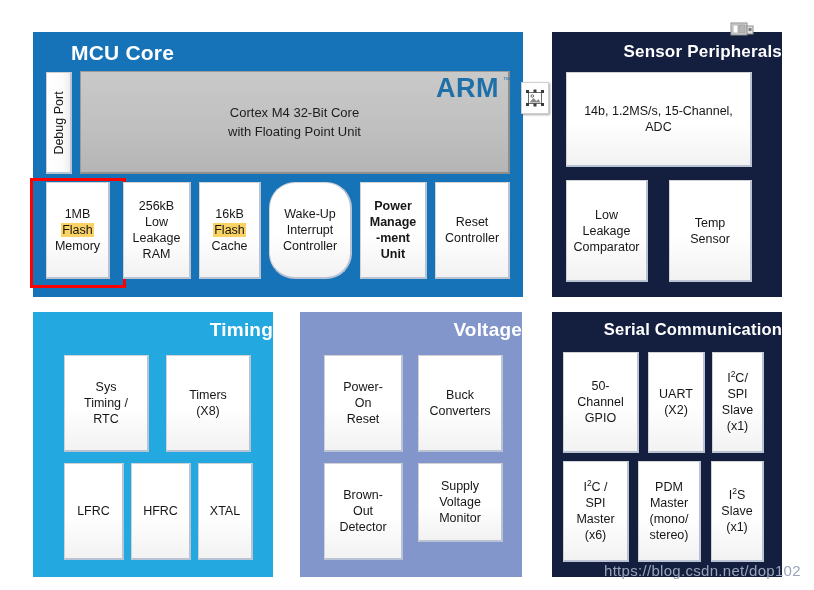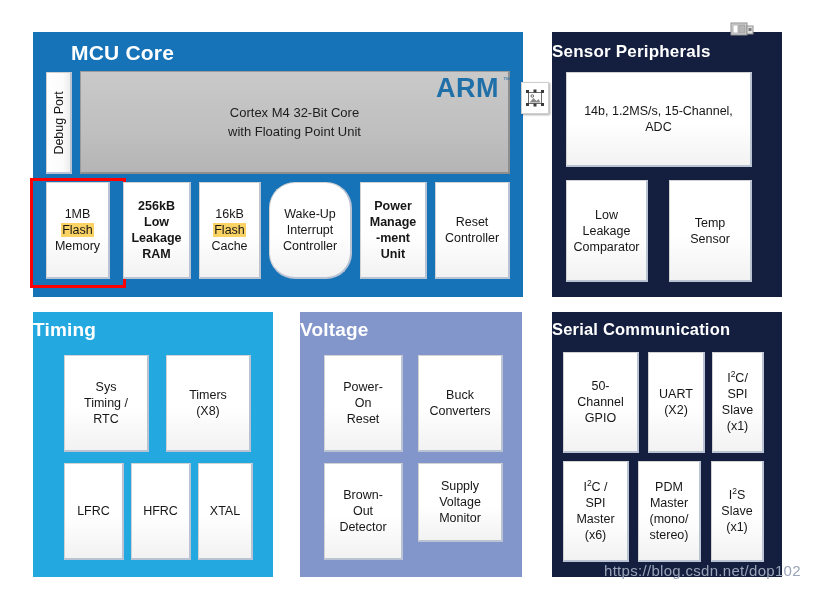--- a/index.html
+++ b/index.html
@@ -10,21 +10,21 @@
     font-family:"Liberation Sans","DejaVu Sans",sans-serif;
     overflow:hidden;
     position:relative;
     color:#111;
   }
   .canvas{position:relative;width:814px;height:590px;}
 
   
   .group{position:absolute;box-sizing:border-box;}
   .group-title{
-    text-align:left;
+    text-align:right;
     color:#ffffff;
     font-weight:bold;
     letter-spacing:.2px;
     line-height:1;
     user-select:none;
   }
 
   
   .theme-mcu     {background:#1673b8;}
   .theme-sensor  {background:#141f3f;}
@@ -155,21 +155,21 @@
 
   <div class="blk" style="left:46px;top:182px;width:64px;height:97px;">
     <div>
       <span class="t">1MB</span>
       <span class="t"><span class="hl">Flash</span></span>
       <span class="t">Memory</span>
     </div>
   </div>
   <div class="redbox" style="left:30px;top:178px;width:96px;height:110px;"></div>
 
-  <div class="blk" style="left:123px;top:182px;width:68px;height:97px;font-weight:bold;">
+  <div class="blk" style="left:123px;top:182px;width:68px;height:97px;">
     <div>
       <span class="t">256kB</span>
       <span class="t">Low</span>
       <span class="t">Leakage</span>
       <span class="t">RAM</span>
     </div>
   </div>
 
   <div class="blk" style="left:199px;top:182px;width:62px;height:97px;">
     <div>

